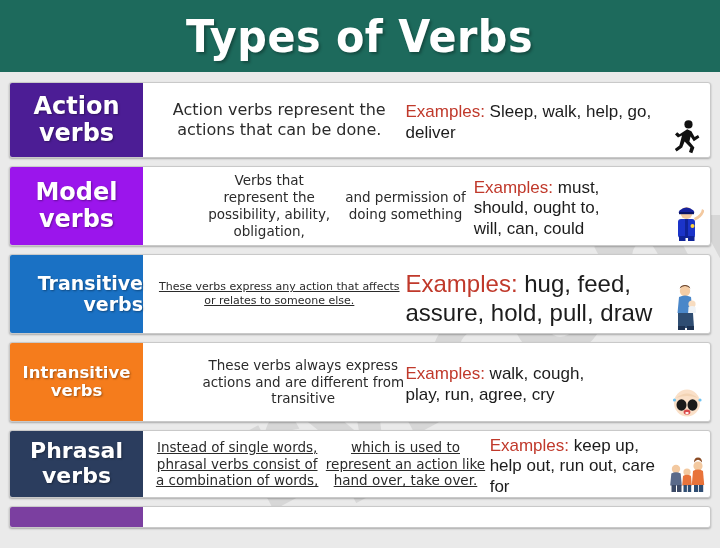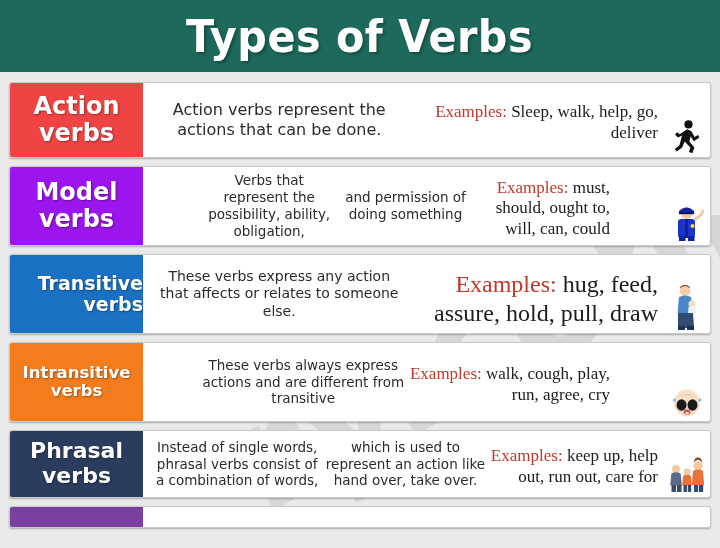--- a/index.html
+++ b/index.html
@@ -95,25 +95,25 @@
     min-width:0;
   }
   .desc {
     color:#2b2b2b;
     text-align:center;
     line-height:1.25;
     font-family:"DejaVu Sans", sans-serif;
     width:100%;
   }
   .examples {
-    text-align:right;
+    text-align:left;
     line-height:1.2;
     margin-top:5px;
     width:100%;
-    font-family:Liberation Serif, serif;
+    font-family:Liberation Sans, sans-serif;
   }
   .examples .ex-lbl { color:#c0392b; }
   .examples .ex-val { color:#1c1c1c; }
 
   .row-icon {
     flex:0 0 46px;
     width:46px;
     display:flex;
     align-items:center;
     justify-content:center;
@@ -129,31 +129,31 @@
   .r-action   .desc { font-size:16px; }
   .r-action   .examples { font-size:17px; }
 
   .r-model    { height:80px;gap:48px; }
   .r-model    .row-label { background:#9b15ec; font-size:24px; }
   .r-model    .desc { font-size:13.5px; }
   .r-model    .examples { font-size:17px; }
 
   .r-trans    { height:80px; }
   .r-trans    .row-label { background:#1a71c4; font-size:19px; }
-  .r-trans    .desc { font-size:14px; }
+  .r-trans    .desc { font-size:11px;text-decoration:underline; }
   .r-trans    .examples { font-size:24px; margin-top:10px; }
 
   .r-intrans  { height:80px;gap:48px; }
   .r-intrans  .row-label { background:#f57c1c; font-size:16.5px; }
   .r-intrans  .desc { font-size:13.5px; }
   .r-intrans  .examples { font-size:17px; }
 
   .r-phrasal  { height:68px; }
   .r-phrasal  .row-label { background:#2b3d5e; font-size:22px; }
-  .r-phrasal  .desc { font-size:13.5px; }
+  .r-phrasal  .desc { font-size:13.5px;text-decoration:underline; }
   .r-phrasal  .examples { font-size:17px; }
 
   
   .r-partial { height:22px; margin-bottom:0; }
   .r-partial .row-label { background:#7b3fa0; font-size:20px; }
 
   .svg-icon { display:block; }
 </style>
 </head>
 <body>
@@ -164,21 +164,21 @@
     <span>ry.com</span>
   </div>
 
   <div class="header" style="background: rgb(29, 106, 92);">
     <div class="header-title">Types of Verbs</div>
   </div>
 
   <div class="rows">
 
     <div class="row r-action">
-      <div class="row-label" style="background: #ef4444;">
+      <div class="row-label" style="background: #4c1d95;">
         <span class="l1">Action</span>
         <span class="l2">verbs</span>
       </div>
       <div class="row-body">
         <div class="desc">Action verbs represent the actions that can be done.</div>
         <div class="examples">
           <span class="ex-lbl">Examples:</span>
           <span class="ex-val">Sleep, walk, help, go, deliver</span>
         </div>
       </div>

